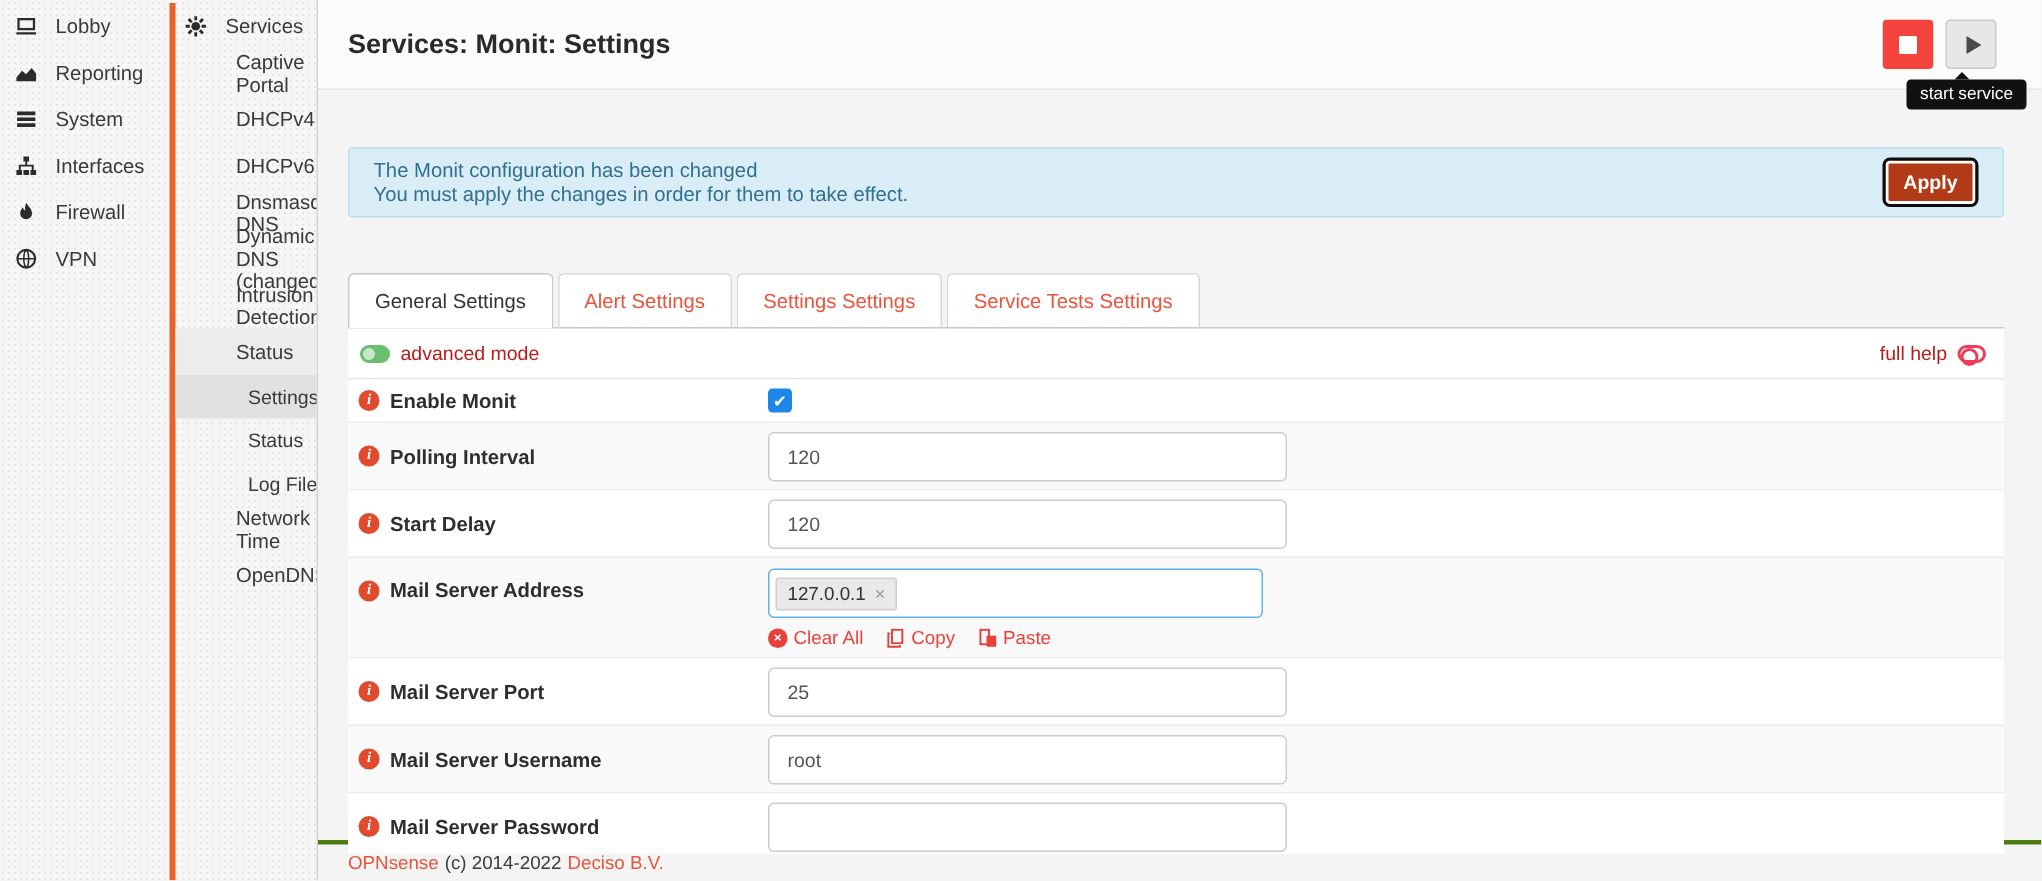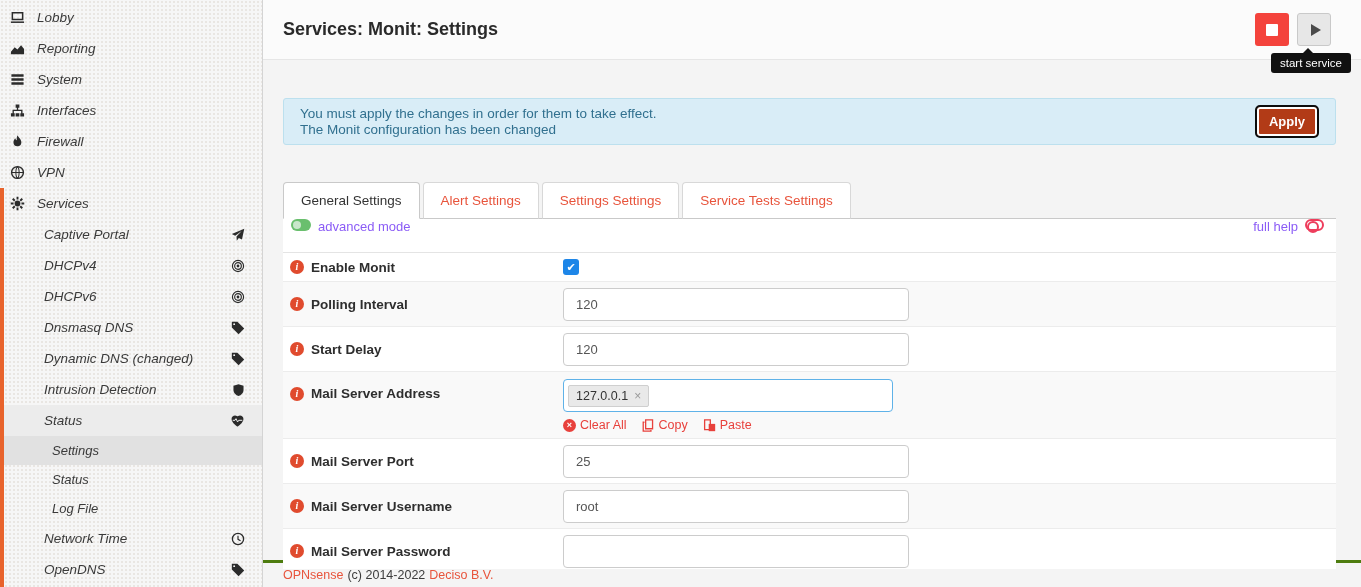--- a/index.html
+++ b/index.html
@@ -7,23 +7,23 @@
     --info-red:#e04b2e; --checkbox-blue:#1d86e8; --focus-blue:#5fb2e8;
     --banner-bg:#d9edf7; --banner-border:#bce0ee; --banner-text:#31708f;
     --apply-bg:#b23b17; --stop-red:#f4433c; --toggle-green:#6abf6e;
   }
   *{box-sizing:border-box; margin:0; padding:0;}
   html,body{width:1361px;height:587px;overflow:hidden;}
   body{font-family:"Liberation Sans","DejaVu Sans",sans-serif;background:#f4f4f4;color:#3c3c3c;}
   .app{display:flex;width:1361px;height:587px;}
 
   
-  .sidebar{width:263px;flex:none;background:#f6f6f6;border-right:1px solid #d4d4d4;
+  .sidebar{width:212px;flex:none;background:#f6f6f6;border-right:1px solid #d4d4d4;
     background-image:radial-gradient(#e9e6e2 0.8px, transparent 0.9px);background-size:4px 4px;
-    display:flex;flex-direction:column;overflow:hidden;padding-top:2px;font-style:italic;}
+    display:flex;flex-direction:row;overflow:hidden;padding-top:2px;}
   .active-section{flex:1;border-left:4px solid var(--section-border);}
   .sb-item{height:31px;display:flex;align-items:center;padding:0 17px 0 10px;font-size:13.5px;color:#3a3a3a;cursor:pointer;}
   .sb-item .sb-ico{width:17px;margin-right:10px;color:#2b2b2b;display:flex;align-items:center;}
   .sb-item .sb-rico{margin-left:auto;color:#2b2b2b;display:flex;align-items:center;}
   .lvl1{padding-left:44px;}
   .lvl2{padding-left:52px;height:29px;font-size:13px;}
   .active-section .lvl0{padding-left:6px;}
   .active-section .lvl1{padding-left:40px;}
   .active-section .lvl2{padding-left:48px;}
   .sb-item.hl{background:#ececec;}
@@ -57,21 +57,21 @@
 
   
   .tabbar{display:flex;margin-top:37px;position:relative;z-index:2;}
   .tab{background:#fff;border:1px solid #d8d8d8;border-bottom:1px solid #c9c9c9;border-radius:4px 4px 0 0;
     height:37px;line-height:35px;padding:0 17px;margin-right:3px;font-size:13.5px;
     color:var(--accent-orange);cursor:pointer;}
   .tab.active{color:#333;border-color:#c9c9c9;border-bottom-color:#fff;}
 
   
   .panel{background:#fff;border-top:1px solid #c9c9c9;height:351px;overflow:hidden;margin-top:-1px;position:relative;z-index:1;}
-  .optbar{height:34px;display:flex;gap:7px;padding:0 12px 0 8px;border-bottom:1px solid #e4e4e4;font-size:13px;color:#8b5cf6;}
+  .optbar{height:34px;display:flex;align-items:center;gap:7px;padding:0 12px 0 8px;border-bottom:1px solid #e4e4e4;font-size:13px;color:#b91c1c;}
   .optbar .spacer{flex:1;}
   .toggle-green{width:20px;height:12px;border-radius:6px;background:var(--toggle-green);position:relative;display:inline-block;cursor:pointer;}
   .toggle-green::after{content:'';position:absolute;left:2px;top:2px;width:8px;height:8px;border-radius:50%;background:#c9e7cb;}
   .toggle-red{width:19px;height:12px;border-radius:6px;border:2px solid #ee3d5c;position:relative;display:inline-block;cursor:pointer;}
   .toggle-red::after{content:'';position:absolute;left:0;top:0;width:8px;height:8px;border:2px solid #ee3d5c;border-radius:50%;}
 
   .frow{display:flex;align-items:center;padding-left:7px;border-bottom:1px solid #ececec;background:#fff;}
   .frow.alt{background:#f9f9f9;}
   .t-checkbox{min-height:29px;}
   .t-text,.t-password{min-height:45px;}
@@ -268,22 +268,22 @@
         <span class="play-tri"></span>
       </button>
       <div class="tooltip">
         <span>start service</span>
       </div>
     </header>
 
     <div class="main-body">
       <div class="alert">
         <div class="alert-text">
+          <div>The Monit configuration has been changed</div>
           <div>You must apply the changes in order for them to take effect.</div>
-          <div>The Monit configuration has been changed</div>
         </div>
         <button class="btn-apply">Apply</button>
       </div>
 
       <div class="tabbar" id="tabbar">
           <div class="tab active"><span>General Settings</span></div>
           <div class="tab"><span>Alert Settings</span></div>
           <div class="tab"><span>Settings Settings</span></div>
           <div class="tab"><span>Service Tests Settings</span></div>
         </div>

